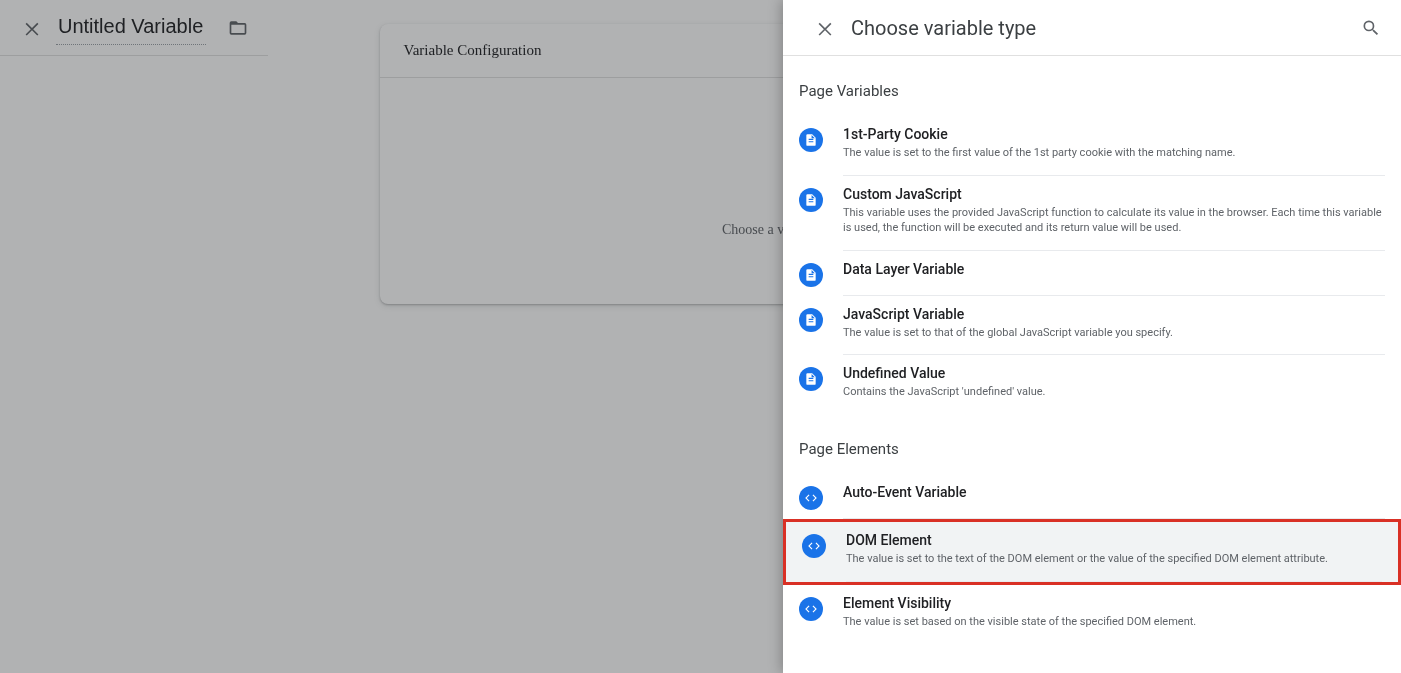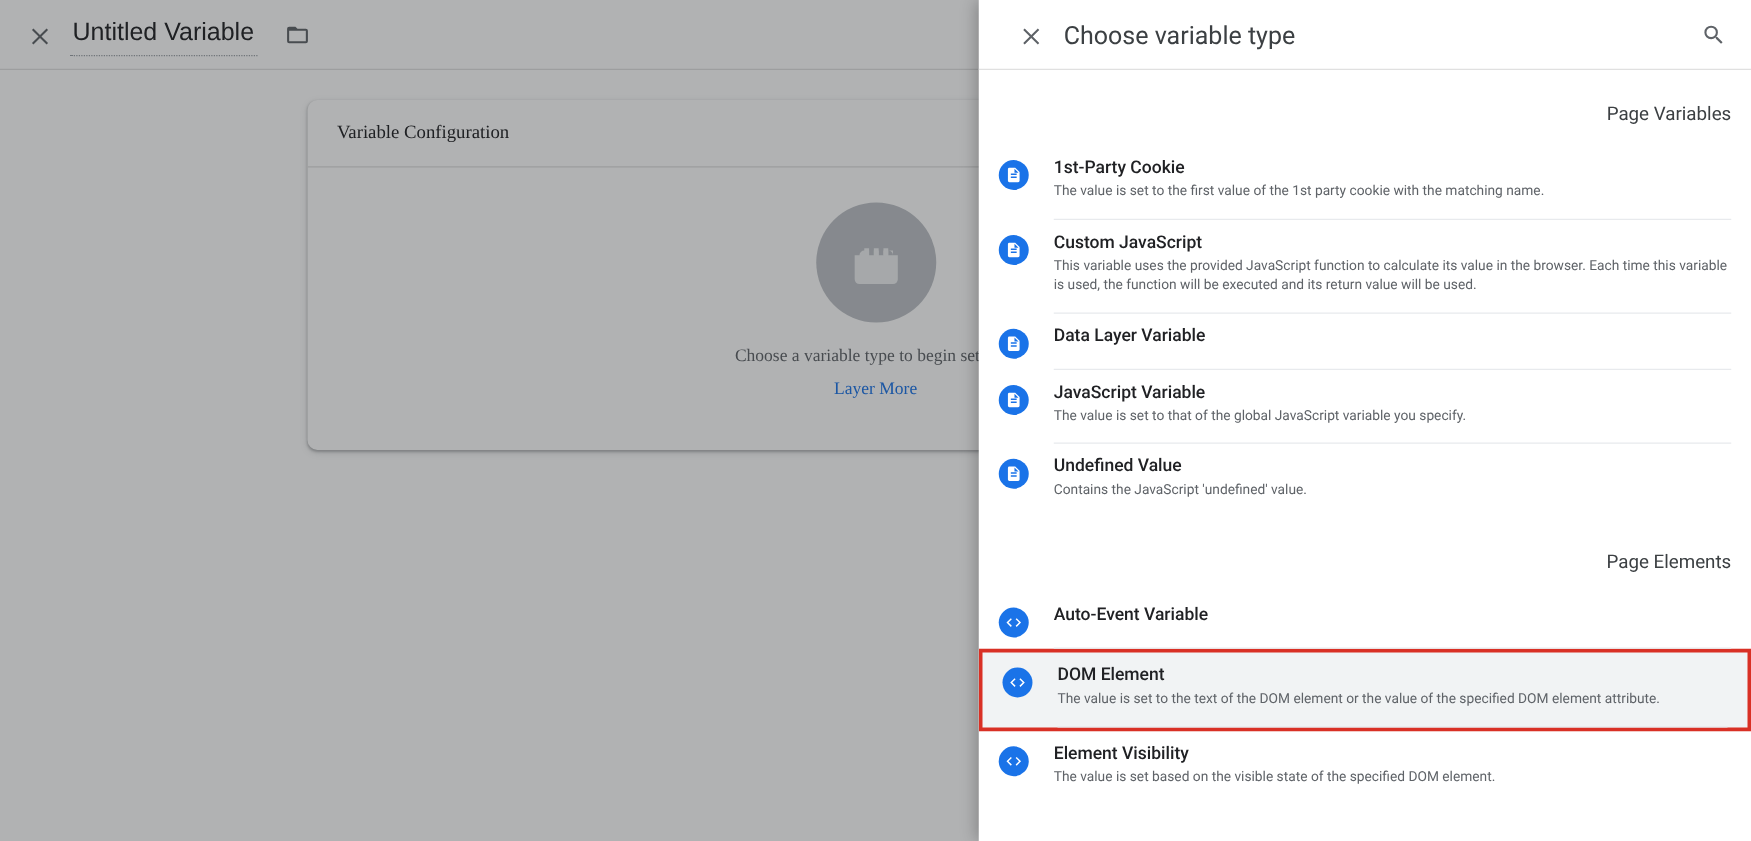--- a/index.html
+++ b/index.html
@@ -1,20 +1,20 @@
 <!DOCTYPE html>
 <html><head>
 <meta charset="utf-8">
 <style>
   * { box-sizing: border-box; margin: 0; padding: 0; }
   html, body { height: 100%; font-family: Roboto, "Helvetica Neue", Arial, sans-serif; background: #fff; }
   .app { position: relative; width: 1401px; height: 673px; overflow: hidden; background: #fff; }
 
   
-  .bg { position: absolute; inset: 0; display: flex; flex-direction: column; }
+  .bg { position: absolute; inset: 0; display: flex; flex-direction: row; }
   .bg-header { height: 56px; display: flex; align-items: center; padding: 0 12px; border-bottom: 1px solid #e0e0e0; background: #fff; }
   .bg-close { width: 40px; height: 40px; display:flex; align-items:center; justify-content:center; color:#5f6368; cursor:pointer; border-radius:50%; }
   .title-input { margin-left: 4px; font-size: 20px; color:#202124; border:none; border-bottom: 1px dotted #9aa0a6; padding: 4px 2px 6px; outline:none; background:transparent; width: 150px; }
   .folder-btn { margin-left: 14px; width:36px; height:36px; display:flex; align-items:center; justify-content:center; color:#5f6368; cursor:pointer; border-radius:50%; }
 
   .bg-body { flex:1; display:flex; justify-content:center; background:#fff; padding-top: 24px; font-family: Liberation Serif, serif; }
   .card { width: 910px; background: #fff; border-radius: 8px; box-shadow: 0 1px 2px rgba(60,64,67,.3), 0 2px 6px rgba(60,64,67,.15); overflow:hidden; height: 280px; }
   .card-header { padding: 18px 24px; border-bottom: 1px solid #e0e0e0; font-size: 15px; color:#202124; }
   .card-body { display:flex; flex-direction:column; align-items:center; justify-content:center; padding: 28px 0 28px; }
   .placeholder-circle { width: 96px; height:96px; border-radius:50%; background:#bdc1c6; display:flex; align-items:center; justify-content:center; margin-bottom: 20px; }
@@ -25,21 +25,21 @@
   .scrim { position:absolute; inset:0; background: rgba(32,33,36,.35); }
 
   
   .panel { position:absolute; top:0; right:0; bottom:0; width: 618px; background:#fff; box-shadow: -2px 0 12px rgba(0,0,0,.25); display:flex; flex-direction:column; }
   .panel-header { height: 56px; display:flex; align-items:center; padding: 0 10px 0 22px; border-bottom: 1px solid #e0e0e0; }
   .panel-close { width:40px; height:40px; display:flex; align-items:center; justify-content:center; color:#5f6368; cursor:pointer; border-radius:50%; }
   .panel-title { font-size: 20px; color:#3c4043; margin-left: 6px; flex:1; }
   .panel-search { width:40px; height:40px; display:flex; align-items:center; justify-content:center; color:#5f6368; cursor:pointer; border-radius:50%; }
 
   .panel-body { flex:1; overflow:auto; padding: 20px 0 20px 0; }
-  .section-title { font-size: 15px; color:#3c4043; padding: 6px 16px 16px 16px; font-weight: 400; text-align: right; }
+  .section-title { font-size: 15px; color:#3c4043; padding: 6px 16px 16px 16px; font-weight: 400; }
   .item { display:flex; padding: 10px 16px 0 16px; cursor:pointer; }
   .item.selected { background:#f1f3f4; }
   .item-icon { width: 24px; height:24px; border-radius:50%; display:flex; align-items:center; justify-content:center; flex-shrink:0; margin-right: 20px; margin-top:2px; }
   .icon-blue { background:#1a73e8; color:#fff; }
   .item-texts { flex:1; border-bottom: 1px solid #e8eaed; padding-bottom: 14px; min-width:0; }
   .item-title { font-size: 14px; color:#202124; font-weight:500; margin-bottom: 4px; }
   .item-desc { font-size: 11px; color:#5f6368; line-height: 1.35; }
 
   .highlight-box { border: 3px solid #d93025; }
 

